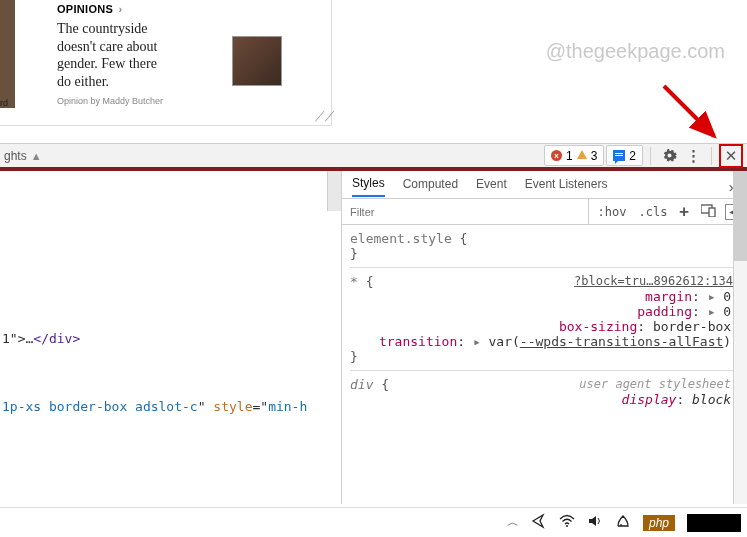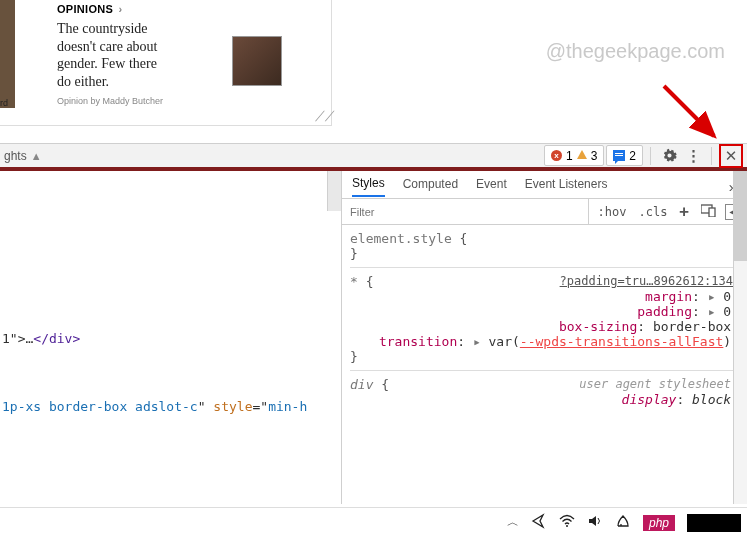--- a/index.html
+++ b/index.html
@@ -127,41 +127,41 @@
 .css-body {
   flex:1; overflow:auto; padding:4px 8px 4px 8px;
   font-family:Consolas,Menlo,monospace; font-size:13px; color:#333;
   position:relative;
 }
 .rule { padding:2px 0 6px 0; border-bottom:1px solid #ddd; margin-bottom:4px;}
 .sel { color:#777;}
 .brace{color:#555;}
 .prop { color:#b00050;}
 .val  { color:#333;}
-.valk { color:#ef4444; text-decoration:underline;}
+.valk { color:#404040; text-decoration:underline;}
 .tri { color:#777; }
 .link { position:absolute; right:6px; color:#555; text-decoration:underline; font-size:12px;}
 .ua { position:absolute; right:8px; color:#999; font-style:italic; font-size:12px;}
 .decl { padding-left:24px;text-align:right;}
 
 .right-scroll {
   position:absolute; right:0; top:171px; width:14px; bottom:33px;
   background:#f4f4f4; border-left:1px solid #cfcfcf;
 }
 .right-scroll .thumb { position:absolute; top:0; width:100%; height:90px; background:#cfcfcf;}
 
 
 .taskbar {
   position:absolute; left:0; right:0; bottom:0; height:30px;
   border-top:1px solid #ddd; background:#fff;
   display:flex; align-items:center; justify-content:flex-end; gap:12px;
   padding-right:6px; color:#333;
 }
 .taskbar svg { width:16px;height:16px;}
-.tb-php { background:#be185d;color:#fff;font-style:italic;font-size:12px;padding:1px 6px;text-align:right;}
+.tb-php { background:#a16207;color:#fff;font-style:italic;font-size:12px;padding:1px 6px;text-align:right;}
 .tb-black { width:54px;height:18px;background:#000;}
 .tb-up { font-size:12px;}
 </style>
 </head>
 <body>
 
 <div class="page-area">
   <div class="page-strip"></div>
   <div class="page-strip-label">rd</div>
   <div class="opinions-block">
@@ -259,21 +259,21 @@
   </div>
 
   <div class="css-body">
 
     <div class="rule">
       <span class="sel">element.style</span> <span class="brace">{</span><br>
       <span class="brace">}</span>
     </div>
 
     <div class="rule" style="position:relative;">
-      <span class="link">?padding=tru…8962612:134</span>
+      <span class="link">?block=tru…8962612:134</span>
       <span class="sel">*</span> <span class="brace">{</span><br>
       <div class="decl"><span class="prop">margin</span><span>:</span> <span class="tri">▸</span> <span class="val">0</span><span>;</span></div>
       <div class="decl"><span class="prop">padding</span><span>:</span> <span class="tri">▸</span> <span class="val">0</span><span>;</span></div>
       <div class="decl"><span class="prop">box-sizing</span><span>:</span> <span class="val">border-box</span><span>;</span></div>
       <div class="decl"><span class="prop">transition</span><span>:</span> <span class="tri">▸</span> <span class="val">var(</span><span class="valk">--wpds-transitions-allFast</span><span class="val">)</span><span>;</span></div>
       <span class="brace">}</span>
     </div>
 
     <div class="rule" style="position:relative;border-bottom:none;">
       <span class="ua">user agent stylesheet</span>

